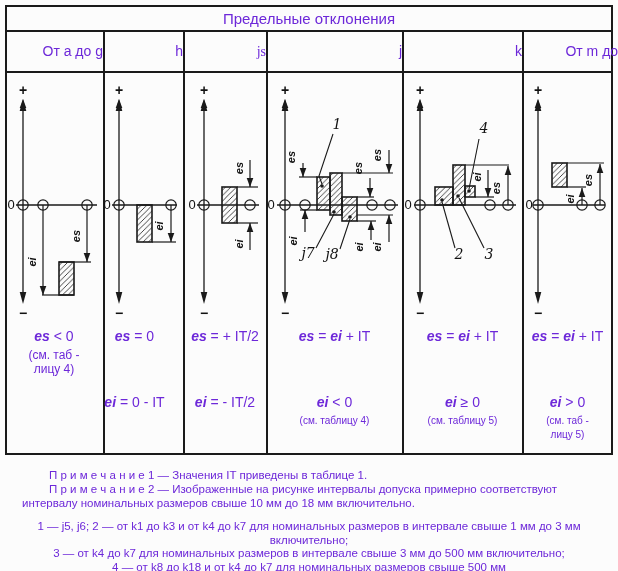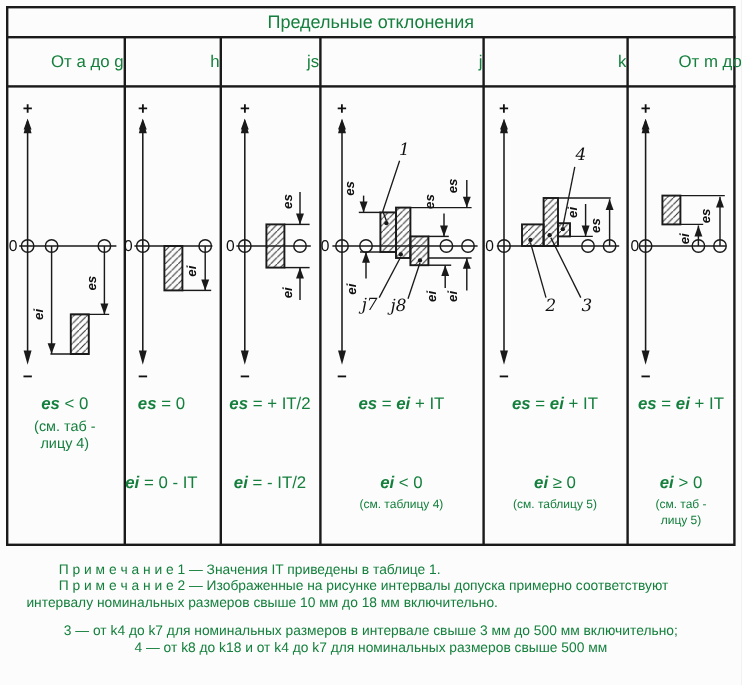--- a/index.html
+++ b/index.html
@@ -1,18 +1,18 @@
 <!DOCTYPE html>
 <html><head>
 <meta charset="utf-8">
 <style>
   html,body { margin:0; padding:0; background:#e8e8e8; }
   .page {
     position:relative; width:618px; height:571px; background:#fcfcfc;
-    font-family:"Liberation Sans", sans-serif; color:#15803d; overflow:hidden;
+    font-family:"Liberation Sans", sans-serif; color:#6d28d9; overflow:hidden;
   }
   .ln { position:absolute; background:#1a1a1a; }
   .outer { position:absolute; left:5px; top:5px; width:608px; height:450px;
            border:2px solid #1a1a1a; box-sizing:border-box; }
   .title { position:absolute; left:5px; top:6px; width:608px; height:25px;
            line-height:25px; text-align:center; font-size:15px; }
   .hcell { position:absolute; top:31px; height:41px; line-height:41px;
            text-align:right; font-size:14px; }
   .fcell { position:absolute; top:322px; height:133px; text-align:center; font-size:14px; }
   .fcell .l1 { position:absolute; top:6px;  left:0; width:100%; }
@@ -41,21 +41,21 @@
   <div class="ln" style="left:5px;top:30px;width:608px;height:2px;"></div>
   <div class="ln" style="left:5px;top:71px;width:608px;height:2px;"></div>
   <div class="ln" style="left:103px;top:31px;width:2px;height:424px;"></div>
   <div class="ln" style="left:183px;top:31px;width:2px;height:424px;"></div>
   <div class="ln" style="left:266px;top:31px;width:2px;height:424px;"></div>
   <div class="ln" style="left:402px;top:31px;width:2px;height:424px;"></div>
   <div class="ln" style="left:522px;top:31px;width:2px;height:424px;"></div>
 
   <div class="hcell" style="left:5px;width:98px;">От а до g</div>
   <div class="hcell" style="left:104px;width:79px;">h</div>
-  <div class="hcell" style="left:184px;width:82px;">js</div>
+  <div class="hcell" style="left:184px;width:82px;font-family:Liberation Serif, serif;">js</div>
   <div class="hcell" style="left:267px;width:135px;">j</div>
   <div class="hcell" style="left:403px;width:119px;">k</div>
   <div class="hcell" style="left:523px;width:113px;">От m до zc</div>
 
   <div class="fcell" style="left:5px;width:98px;">
     <div class="l1 fx"><b>es</b><span> &lt; 0</span><b></b><span></span></div>
     <div class="n1">
         <div>(см. таб -</div>
         <div>лицу 4)</div>
       </div>
@@ -249,17 +249,18 @@
       <text x="574" y="199" text-anchor="middle" class="dim" transform="rotate(-90 574 199)">ei</text>
       <line x1="600" y1="205" x2="600" y2="164" stroke="#1a1a1a" stroke-width="1.2"></line>
       <polygon points="600,164 596.7,173 603.3,173" fill="#1a1a1a"></polygon>
       <text x="592" y="180" text-anchor="middle" class="dim" transform="rotate(-90 592 180)">es</text>
     </svg>
 
   <div class="notes">
     <div class="p">П р и м е ч а н и е 1  — Значения IT приведены в таблице 1.</div>
     <div class="p">П р и м е ч а н и е 2 — Изображенные на рисунке интервалы допуска примерно соответствуют интервалу номинальных размеров свыше 10 мм до 18 мм включительно.</div>
     <div class="items">
+      <div>1 — j5, j6;  2 — от k1 до k3 и от k4 до k7 для номинальных размеров в интервале свыше 1 мм до 3 мм включительно;</div>
       <div>3 — от k4 до k7 для номинальных размеров в интервале свыше 3 мм до 500 мм включительно;</div>
       <div>4 — от k8 до k18 и от k4 до k7 для номинальных размеров свыше 500 мм</div>
     </div>
   </div>
 </div>
 
 </body></html>

